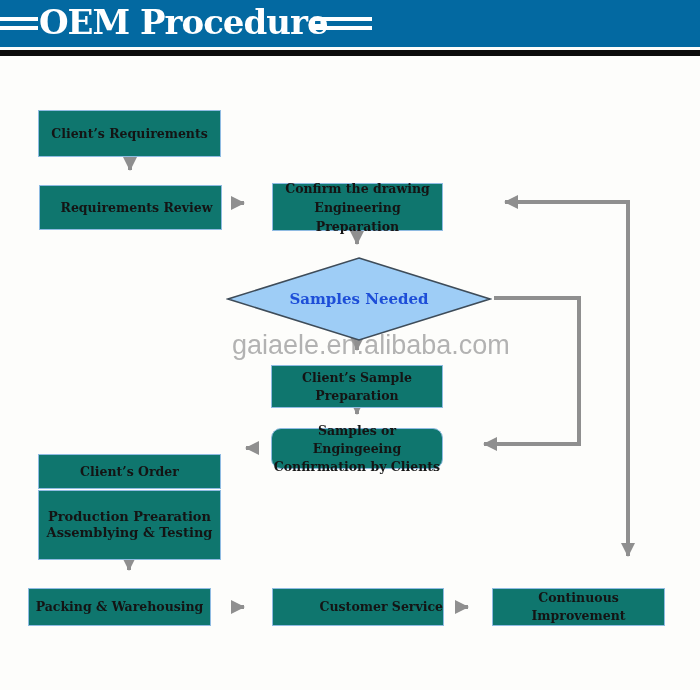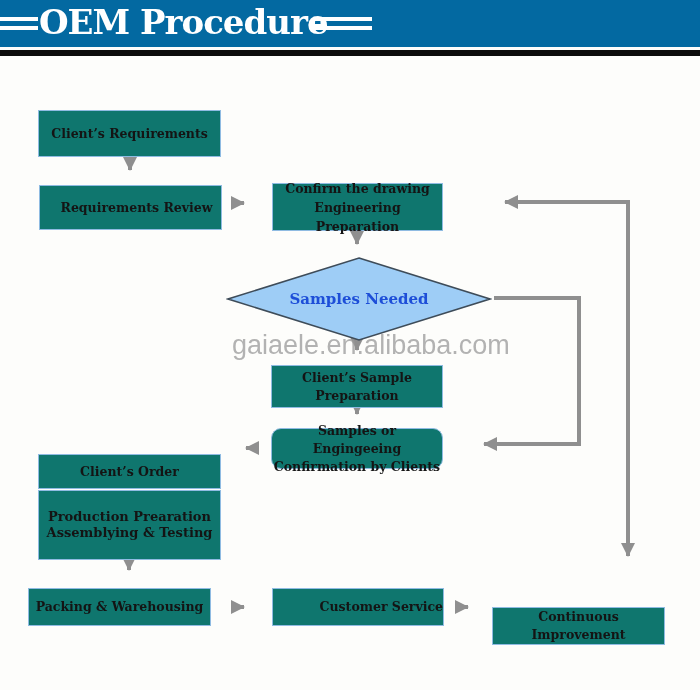--- a/index.html
+++ b/index.html
@@ -37,21 +37,21 @@
   }
   .n-client-requirements{left:38px;top:110px;width:183px;height:47px;}
   .n-requirements-review{left:39px;top:185px;width:183px;height:45px;padding-left:12px;}
   .n-confirm-drawing{left:272px;top:183px;width:171px;height:48px;line-height:19px;}
   .n-client-sample{left:271px;top:365px;width:172px;height:43px;}
   .n-samples-confirm{left:271px;top:428px;width:172px;height:41px;border-radius:10px;}
   .n-client-order{left:38px;top:431px;width:183px;height:35px;margin-top:23px;}
   .n-production{left:38px;top:490px;width:183px;height:70px;line-height:16px;font-size:13px;}
   .n-packing{left:28px;top:588px;width:183px;height:38px;}
   .n-customer-service{left:272px;top:588px;width:172px;height:38px;justify-content:flex-end;}
-  .n-continuous{left:492px;top:588px;width:173px;height:38px;margin-top:19px;}
+  .n-continuous{left:492px;top:588px;width:173px;height:38px;}
   
   .diamond-wrap{position:absolute;left:226px;top:257px;width:266px;height:84px;z-index:3;}
   .diamond-label{
     position:absolute;left:0;top:0;width:100%;height:100%;
     display:flex;align-items:center;justify-content:center;
     color:#1d4ed8;font-weight:bold;font-size:15px;
   }
   
   .arrow-layer{position:absolute;left:0;top:0;z-index:2;}
   

